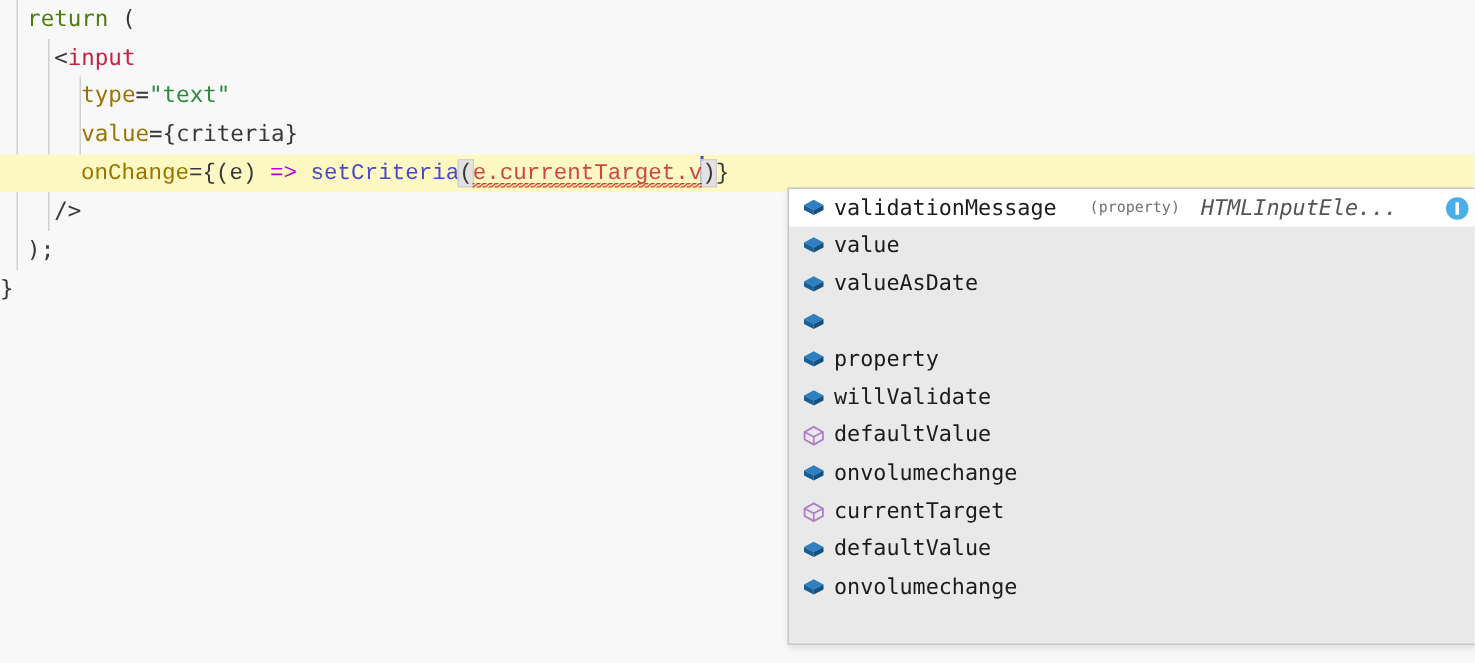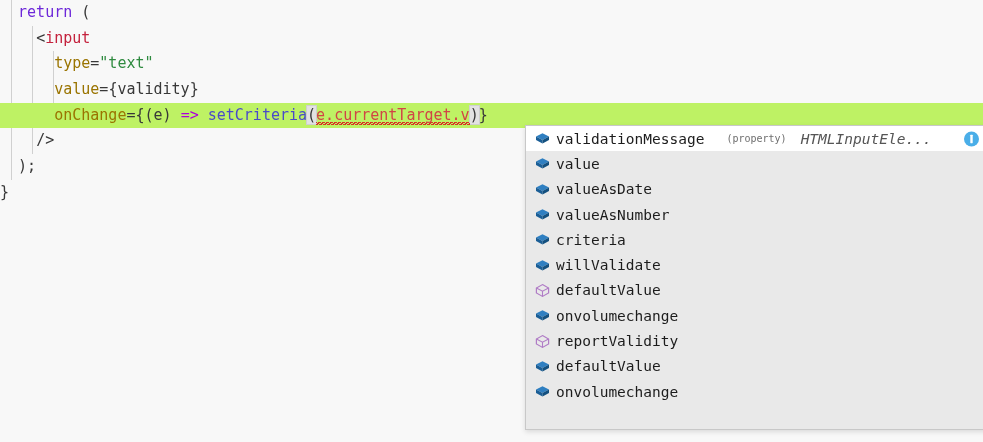--- a/index.html
+++ b/index.html
@@ -41,36 +41,37 @@
     position: relative;
     height: 25.7px;
     line-height: 25.7px;
     white-space: pre;
     font-family: "DejaVu Sans Mono", "Liberation Mono", monospace;
     font-size: 15px;
     color: #2b2b2b;
     padding-left: 0px;
   }
   .code-line.active {
-    background: #bef264;
+    background: #fef9c3;
+    font-family: Liberation Mono, monospace;
   }
 
   
   .guide {
     position: absolute;
     width: 1px;
     background: #d0d0d0;
     top: 0;
   }
   .guide.g1 { left: 11px; }
   .guide.g2 { left: 32px; }
   .guide.g3 { left: 53px; }
 
   
-  .tok-keyword  { color: #6d28d9; }
+  .tok-keyword  { color: #4d7c0f; }
   .tok-tagpunct { color: #383838; }
   .tok-tag      { color: #c4223d; text-align: center; }
   .tok-attr     { color: #9a7400; }
   .tok-plain    { color: #383838; }
   .tok-string   { color: #2e8a3f; }
   .tok-func     { color: #4a4ac9; }
   .tok-prop     { color: #d14545; }
   .tok-arrow    { color: #af00db; }
 
   .bracket-match {
@@ -175,21 +176,21 @@
 
   <div class="editor">
     <div class="guide g1" style="height:180px;"></div>
     <div class="guide g2" style="top:26px;height:128px;"></div>
     <div class="guide g3" style="top:51px;height:77px;"></div>
 
     <div class="code-area" id="code-area">
         <div class="code-line"><span class="tok-plain">  </span><span class="tok-keyword">return</span><span class="tok-plain"> (</span></div>
         <div class="code-line"><span class="tok-plain">    </span><span class="tok-tagpunct">&lt;</span><span class="tok-tag">input</span></div>
         <div class="code-line"><span class="tok-plain">      </span><span class="tok-attr">type</span><span class="tok-plain">=</span><span class="tok-string">"text"</span></div>
-        <div class="code-line"><span class="tok-plain">      </span><span class="tok-attr">value</span><span class="tok-plain">=</span><span class="tok-plain">{validity}</span></div>
+        <div class="code-line"><span class="tok-plain">      </span><span class="tok-attr">value</span><span class="tok-plain">=</span><span class="tok-plain">{criteria}</span></div>
         <div class="code-line active"><span class="tok-plain">      </span><span class="tok-attr">onChange</span><span class="tok-plain">={(e) </span><span class="tok-arrow">=&gt;</span><span class="tok-plain"> </span><span class="tok-func">setCriteria</span><span class="tok-plain bracket-match">(</span><span class="tok-prop squiggle">e.currentTarget.v</span><span class="caret"></span><span class="tok-plain bracket-match">)</span><span class="tok-plain">}</span></div>
         <div class="code-line"><span class="tok-plain">    </span><span class="tok-tagpunct">/&gt;</span></div>
         <div class="code-line"><span class="tok-plain">  );</span></div>
         <div class="code-line"><span class="tok-plain">}</span></div>
       </div>
   </div>
 
   <div class="ac-popup" id="ac-popup">
       <div class="ac-row selected">
         <span class="ac-icon">
@@ -228,31 +229,30 @@
         <span class="ac-label">valueAsDate</span>
       </div>
       <div class="ac-row">
         <span class="ac-icon">
           <svg width="17" height="17" viewBox="0 0 17 17" xmlns="http://www.w3.org/2000/svg">
             <path d="M8.5 3.2 L15 6.6 L8.5 10.0 L2 6.6 Z" fill="#2f7fc1"></path>
             <path d="M2 6.6 L8.5 10.0 L8.5 13.4 L2 10.0 Z" fill="#1a5e96"></path>
             <path d="M15 6.6 L8.5 10.0 L8.5 13.4 L15 10.0 Z" fill="#13507f"></path>
           </svg>
         </span>
-        <span class="ac-label">valueAsNumber</span>
-      </div>
-      <div class="ac-row">
-        <span class="ac-icon">
-          <svg width="17" height="17" viewBox="0 0 17 17" xmlns="http://www.w3.org/2000/svg">
-            <path d="M8.5 3.2 L15 6.6 L8.5 10.0 L2 6.6 Z" fill="#2f7fc1"></path>
-            <path d="M2 6.6 L8.5 10.0 L8.5 13.4 L2 10.0 Z" fill="#1a5e96"></path>
-            <path d="M15 6.6 L8.5 10.0 L8.5 13.4 L15 10.0 Z" fill="#13507f"></path>
-          </svg>
-        </span>
-        <span class="ac-label">criteria</span>
+      </div>
+      <div class="ac-row">
+        <span class="ac-icon">
+          <svg width="17" height="17" viewBox="0 0 17 17" xmlns="http://www.w3.org/2000/svg">
+            <path d="M8.5 3.2 L15 6.6 L8.5 10.0 L2 6.6 Z" fill="#2f7fc1"></path>
+            <path d="M2 6.6 L8.5 10.0 L8.5 13.4 L2 10.0 Z" fill="#1a5e96"></path>
+            <path d="M15 6.6 L8.5 10.0 L8.5 13.4 L15 10.0 Z" fill="#13507f"></path>
+          </svg>
+        </span>
+        <span class="ac-label">property</span>
       </div>
       <div class="ac-row">
         <span class="ac-icon">
           <svg width="17" height="17" viewBox="0 0 17 17" xmlns="http://www.w3.org/2000/svg">
             <path d="M8.5 3.2 L15 6.6 L8.5 10.0 L2 6.6 Z" fill="#2f7fc1"></path>
             <path d="M2 6.6 L8.5 10.0 L8.5 13.4 L2 10.0 Z" fill="#1a5e96"></path>
             <path d="M15 6.6 L8.5 10.0 L8.5 13.4 L15 10.0 Z" fill="#13507f"></path>
           </svg>
         </span>
         <span class="ac-label">willValidate</span>
@@ -276,21 +276,21 @@
         </span>
         <span class="ac-label">onvolumechange</span>
       </div>
       <div class="ac-row">
         <span class="ac-icon">
           <svg width="17" height="17" viewBox="0 0 17 17" xmlns="http://www.w3.org/2000/svg">
             <path d="M8.5 2.6 L14.6 6.0 L14.6 11.0 L8.5 14.4 L2.4 11.0 L2.4 6.0 Z" fill="none" stroke="#b07cc6" stroke-width="1.2"></path>
             <path d="M2.4 6.0 L8.5 9.2 L14.6 6.0 M8.5 9.2 L8.5 14.4" fill="none" stroke="#b07cc6" stroke-width="1.1"></path>
           </svg>
         </span>
-        <span class="ac-label">reportValidity</span>
+        <span class="ac-label">currentTarget</span>
       </div>
       <div class="ac-row">
         <span class="ac-icon">
           <svg width="17" height="17" viewBox="0 0 17 17" xmlns="http://www.w3.org/2000/svg">
             <path d="M8.5 3.2 L15 6.6 L8.5 10.0 L2 6.6 Z" fill="#2f7fc1"></path>
             <path d="M2 6.6 L8.5 10.0 L8.5 13.4 L2 10.0 Z" fill="#1a5e96"></path>
             <path d="M15 6.6 L8.5 10.0 L8.5 13.4 L15 10.0 Z" fill="#13507f"></path>
           </svg>
         </span>
         <span class="ac-label">defaultValue</span>

